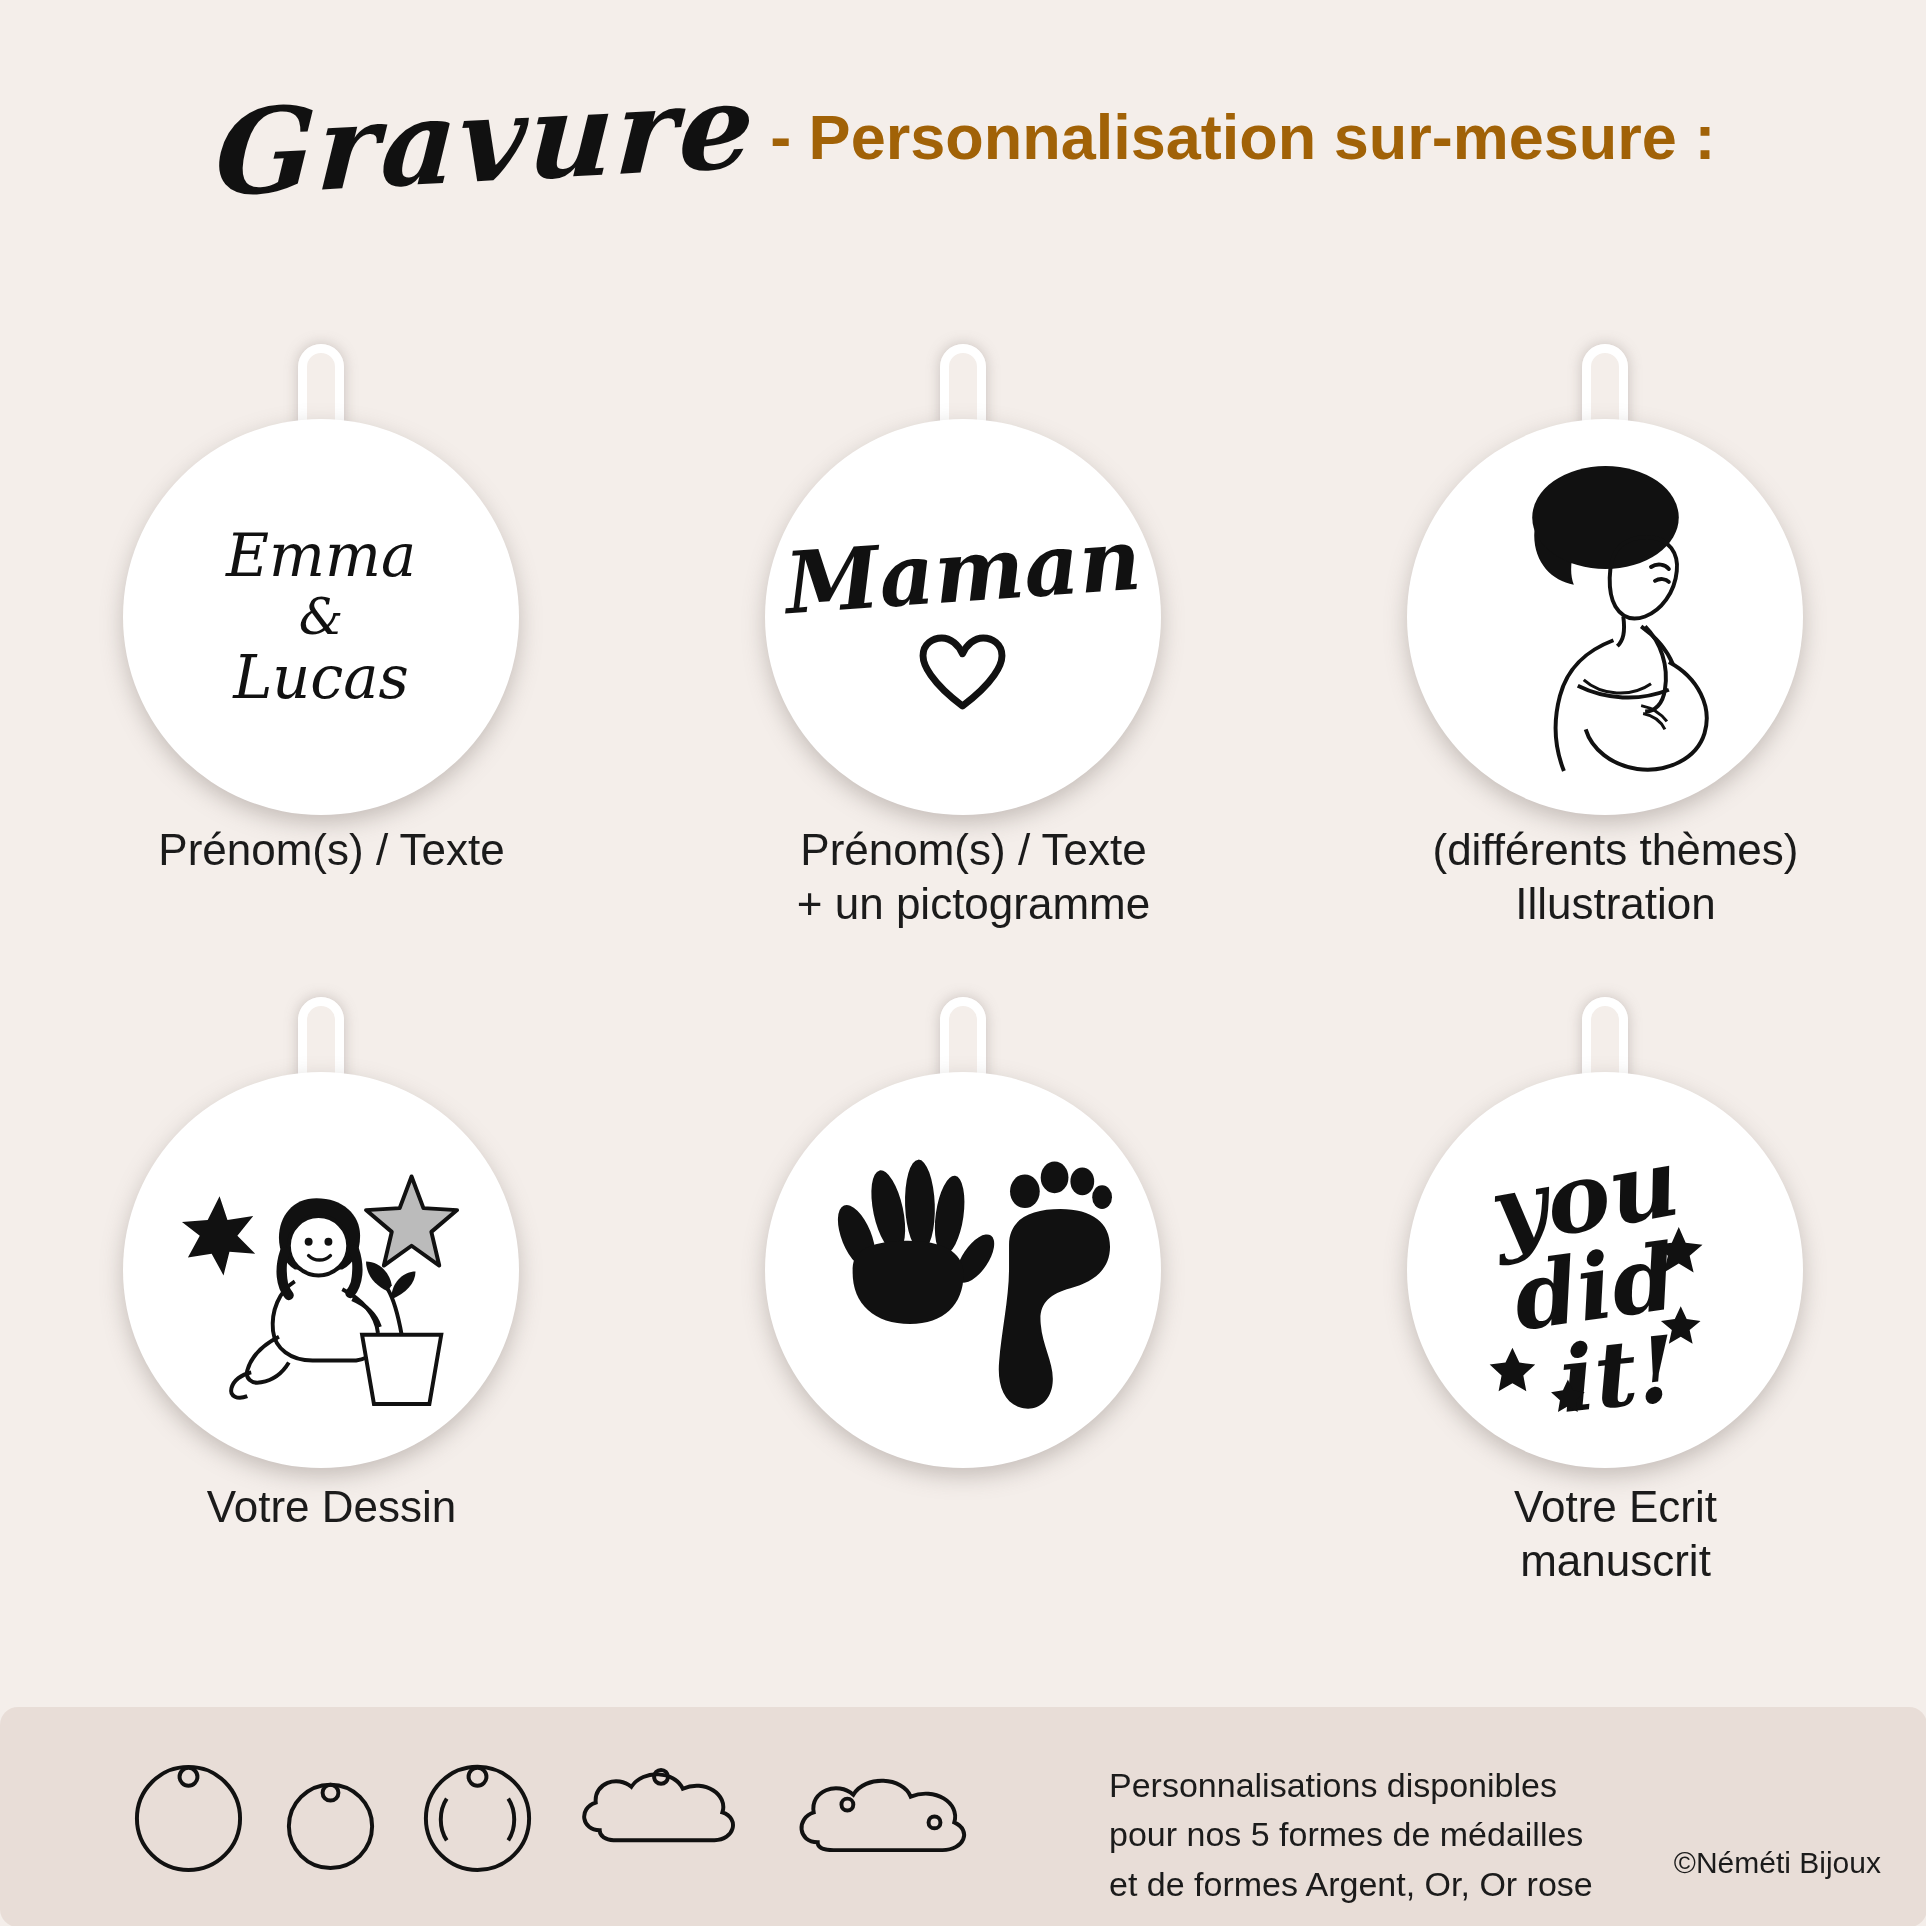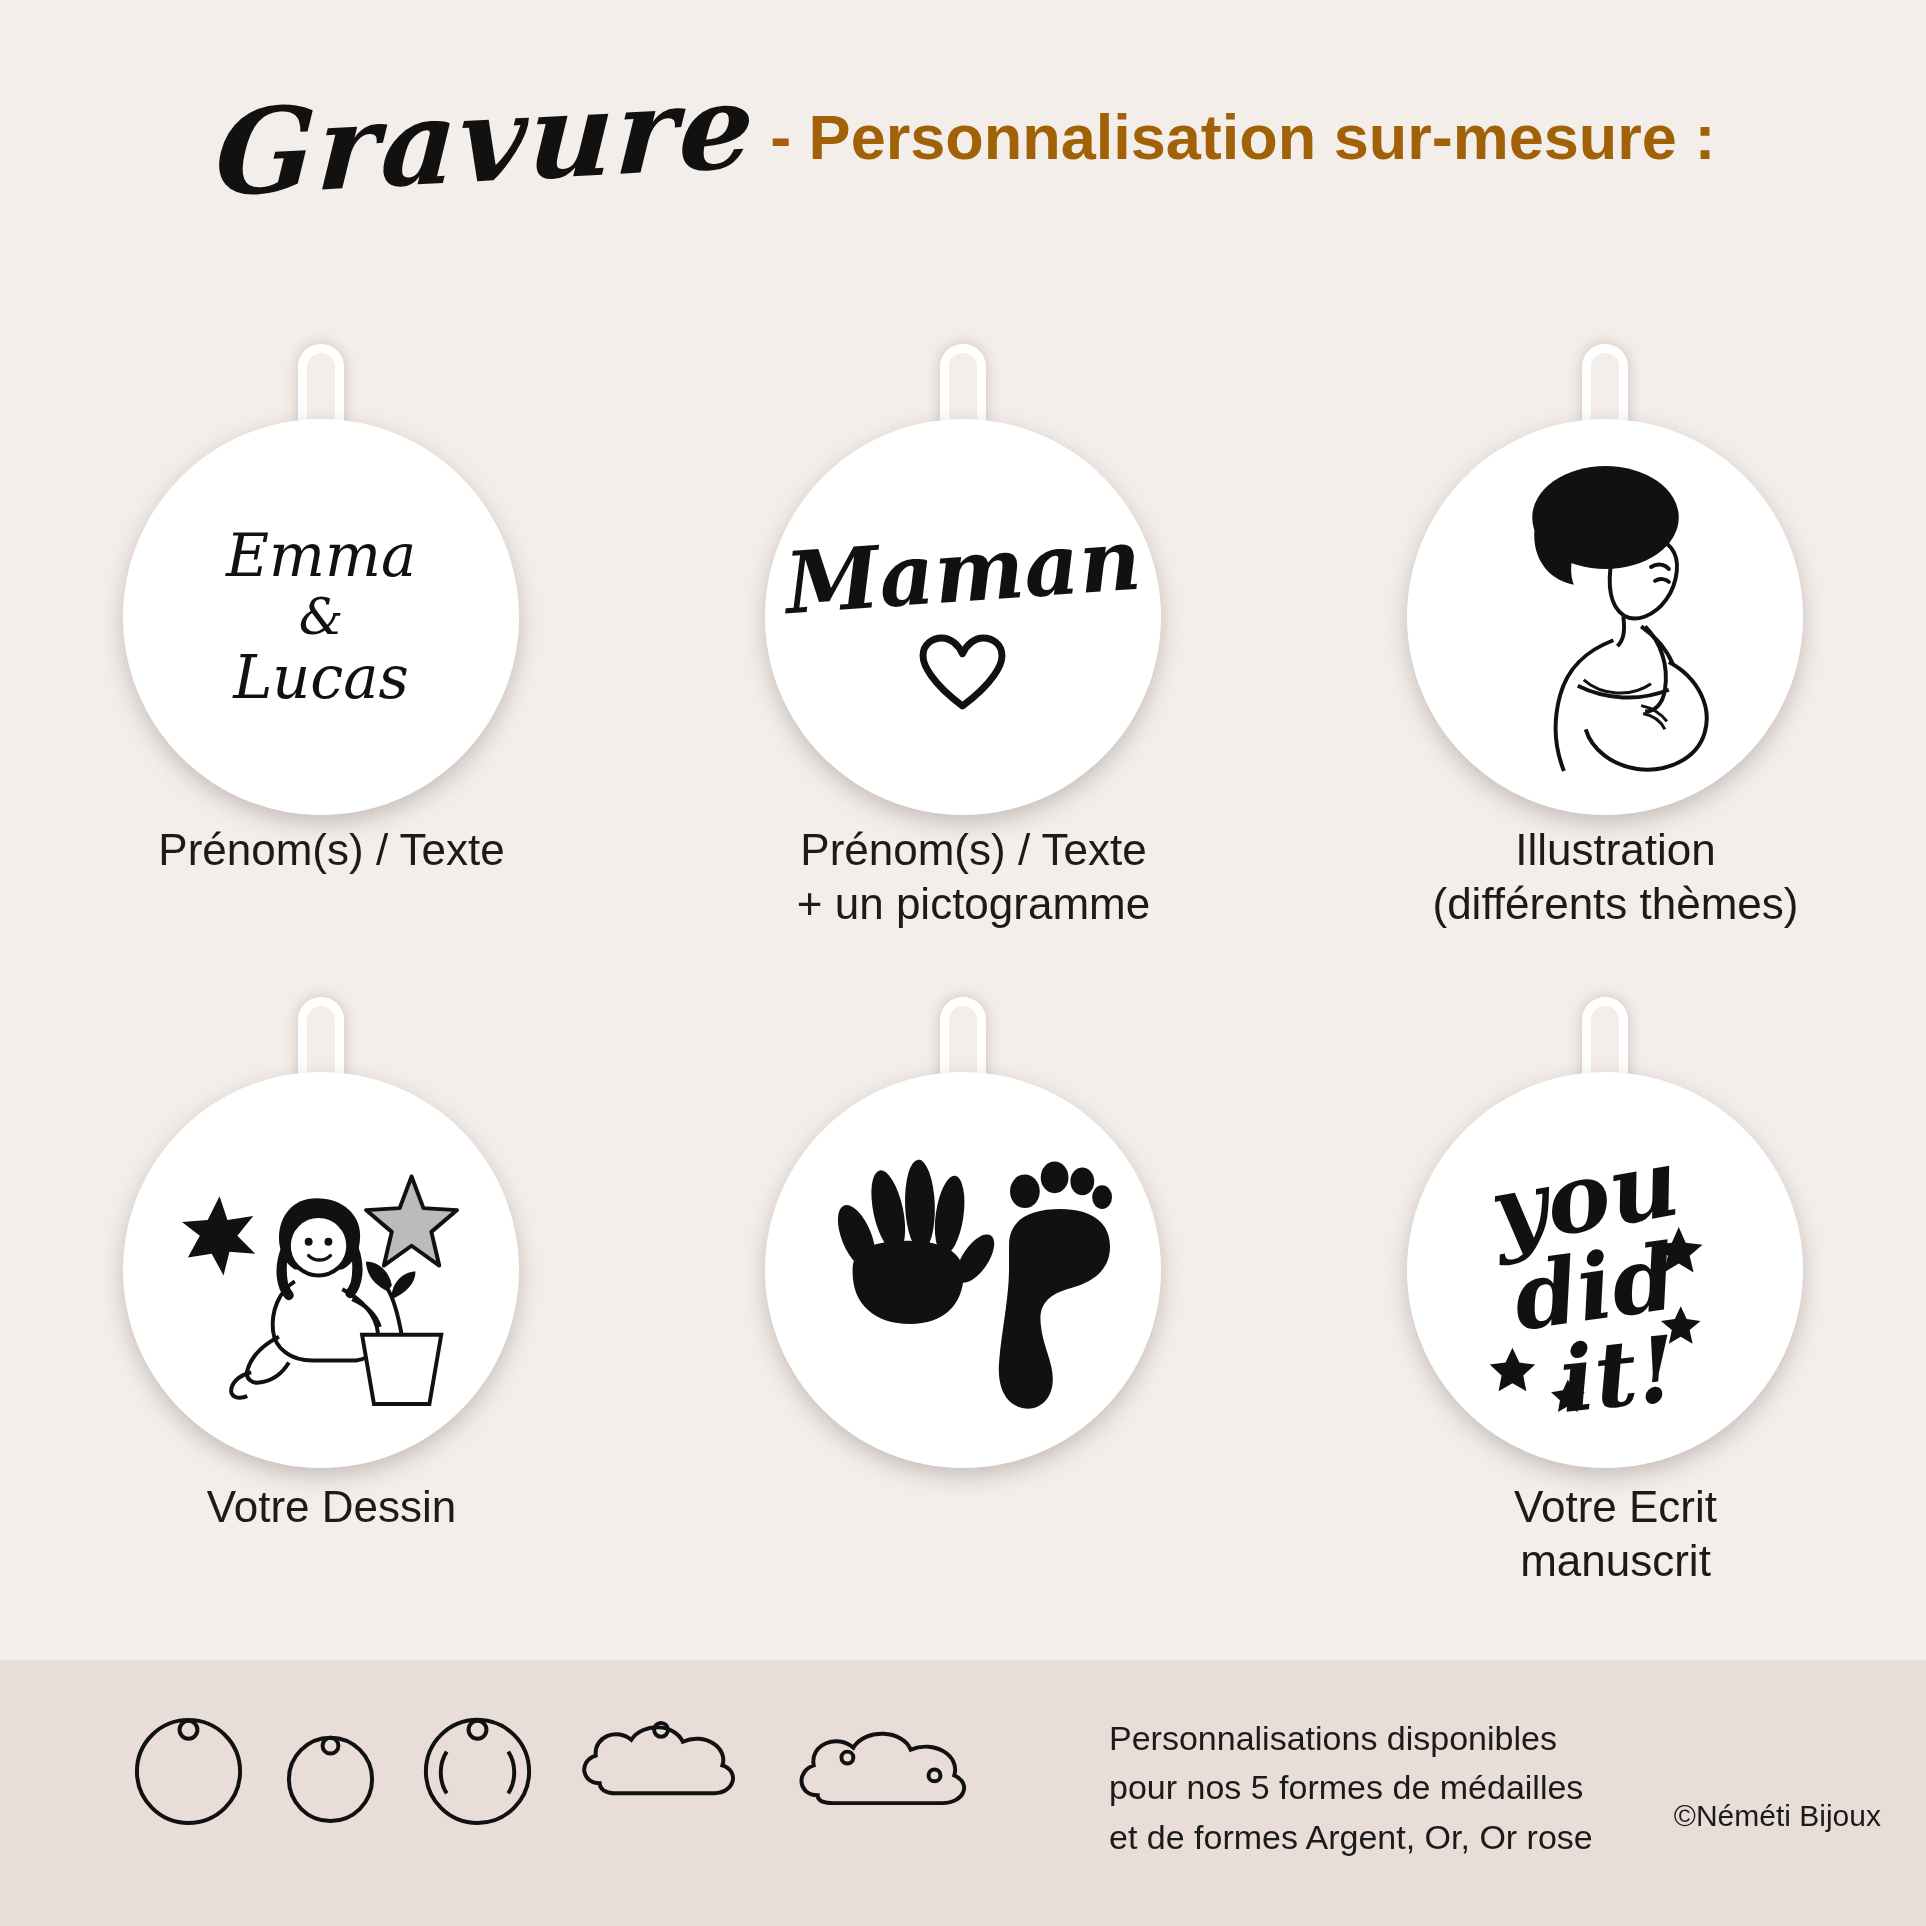--- a/index.html
+++ b/index.html
@@ -142,22 +142,23 @@
     position: relative;
   }
   .heart svg { display:block; }
 
   
   .band {
     position: absolute;
     left: 0;
     bottom: 0;
     width: 1927px;
-    height: 267px;
+    height: 220px;
     background: #e8ddd7;
+    border-radius: 18px;
   }
   .shapes {
     position: absolute;
     left: 129px;
     top: 40px;
     display: flex;
     align-items: center;
     gap: 28px;
   }
   .shapes svg { display: block; }
@@ -253,22 +254,22 @@
 
                 <path d="M190 176 C 206 192, 214 216, 210 240 C 208 254, 200 262, 190 262" fill="none" stroke="#111" stroke-width="4"></path>
 
                 <path d="M186 256 C 196 258, 206 264, 212 272" fill="none" stroke="#111" stroke-width="3"></path>
                 <path d="M188 264 C 198 266, 206 272, 210 280" fill="none" stroke="#111" stroke-width="3"></path>
               </svg>
             </span>
           </div>
         </div>
         <div class="caption">
+          <div>(différents thèmes)</div>
           <div>Illustration</div>
-          <div>(différents thèmes)</div>
         </div>
       </div>
     </div>
 
     <div class="row row2" style="margin-top:57px;">
 
       <div class="cell">
         <div class="medal-wrap">
           <div class="bail"></div>
           <div class="disc">

